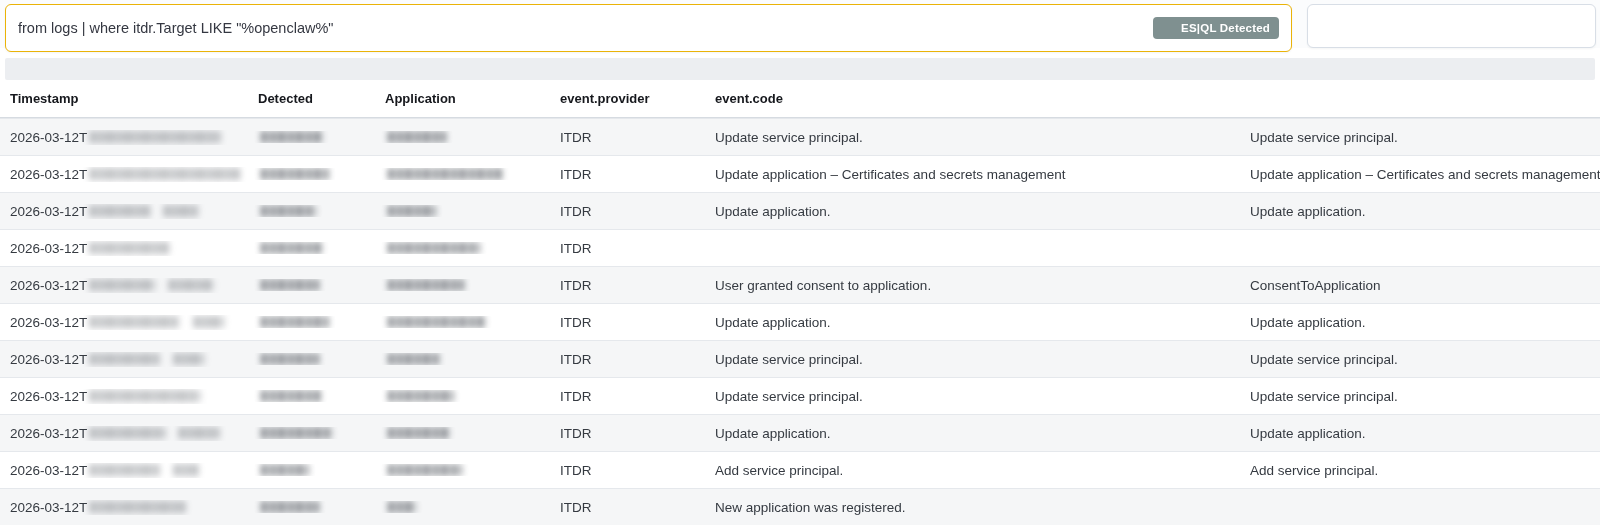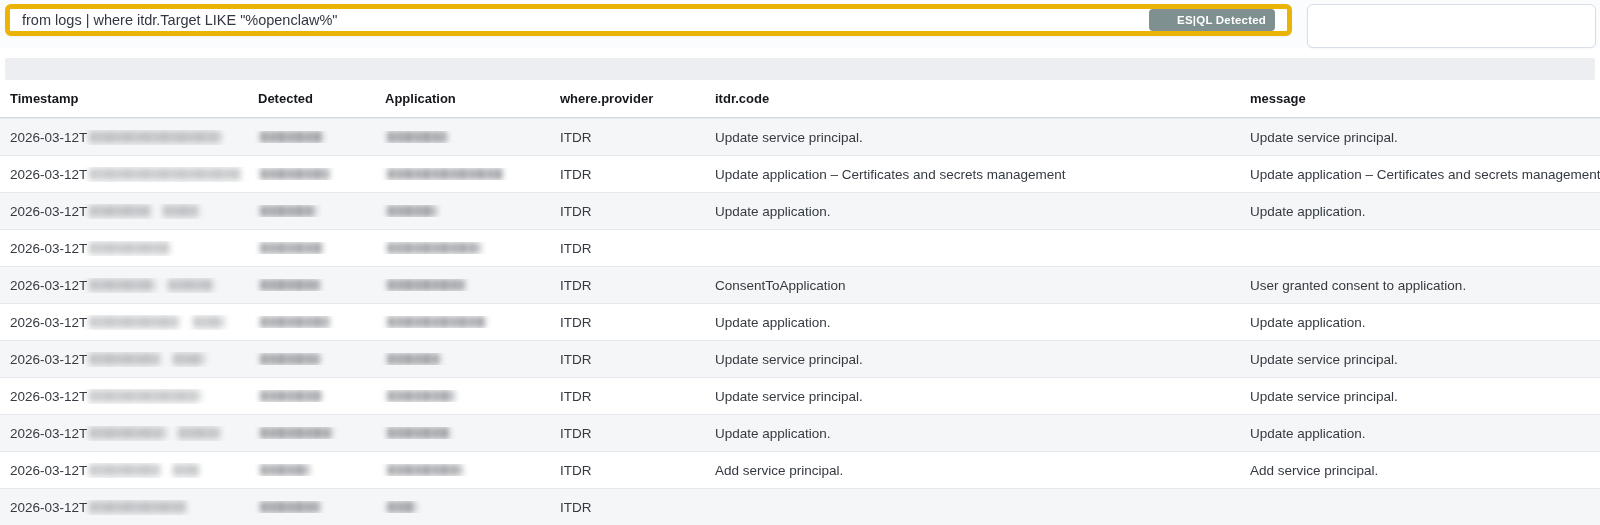--- a/index.html
+++ b/index.html
@@ -14,23 +14,23 @@
   
   .topbar {
     display: flex;
     gap: 15px;
     padding: 4px 4px 0 5px;
     height: 48px;
     background: #fbfcfd;
   }
   .querybox {
     flex: 1;
-    height: 32px;
-    background: #ffffff;
-    border: 5px solid #eab308;
+    height: 48px;
+    background: #ffffff;
+    border: 1px solid #eab308;
     border-radius: 6px;
     box-shadow: 0 1px 2px rgba(40,50,60,0.05);
     display: flex;
     align-items: center;
     padding: 0 12px;
   }
   .query-text {
     font-size: 14.5px;
     color: #343741;
     white-space: nowrap;
@@ -122,23 +122,22 @@
   <div class="sidebox"></div>
 </div>
 
 <div class="grayband"></div>
 
 <div class="table">
   <div class="trow head">
       <div class="cell">Timestamp</div>
       <div class="cell">Detected</div>
       <div class="cell">Application</div>
-      <div class="cell">where.provider</div>
-      <div class="cell">itdr.code</div>
-      <div class="cell">message</div>
+      <div class="cell">event.provider</div>
+      <div class="cell">event.code</div>
     </div>
   <div id="tbody">
       <div class="trow odd">
         <div class="cell">
           <span>2026-03-12T</span>
           <div class="redact light" style="width: 130px;"></div>
         </div>
         <div class="cell">
           <div class="redact" style="width: 62px;"></div>
         </div>
@@ -199,22 +198,22 @@
           <div class="redact light" style="width: 65px;"></div>
           <div class="redact light" style="width: 45px;"></div>
         </div>
         <div class="cell">
           <div class="redact" style="width: 58px;"></div>
         </div>
         <div class="cell">
           <div class="redact" style="width: 76px;"></div>
         </div>
         <div class="cell">ITDR</div>
+        <div class="cell">User granted consent to application.</div>
         <div class="cell">ConsentToApplication</div>
-        <div class="cell">User granted consent to application.</div>
       </div>
       <div class="trow">
         <div class="cell">
           <span>2026-03-12T</span>
           <div class="redact light" style="width: 90px;"></div>
           <div class="redact light" style="width: 30px;"></div>
         </div>
         <div class="cell">
           <div class="redact" style="width: 68px;"></div>
         </div>
@@ -293,15 +292,16 @@
           <span>2026-03-12T</span>
           <div class="redact light" style="width: 95px;"></div>
         </div>
         <div class="cell">
           <div class="redact" style="width: 58px;"></div>
         </div>
         <div class="cell">
           <div class="redact" style="width: 28px;"></div>
         </div>
         <div class="cell">ITDR</div>
+        <div class="cell">New application was registered.</div>
       </div>
     </div>
 </div>
 
 </body></html>

